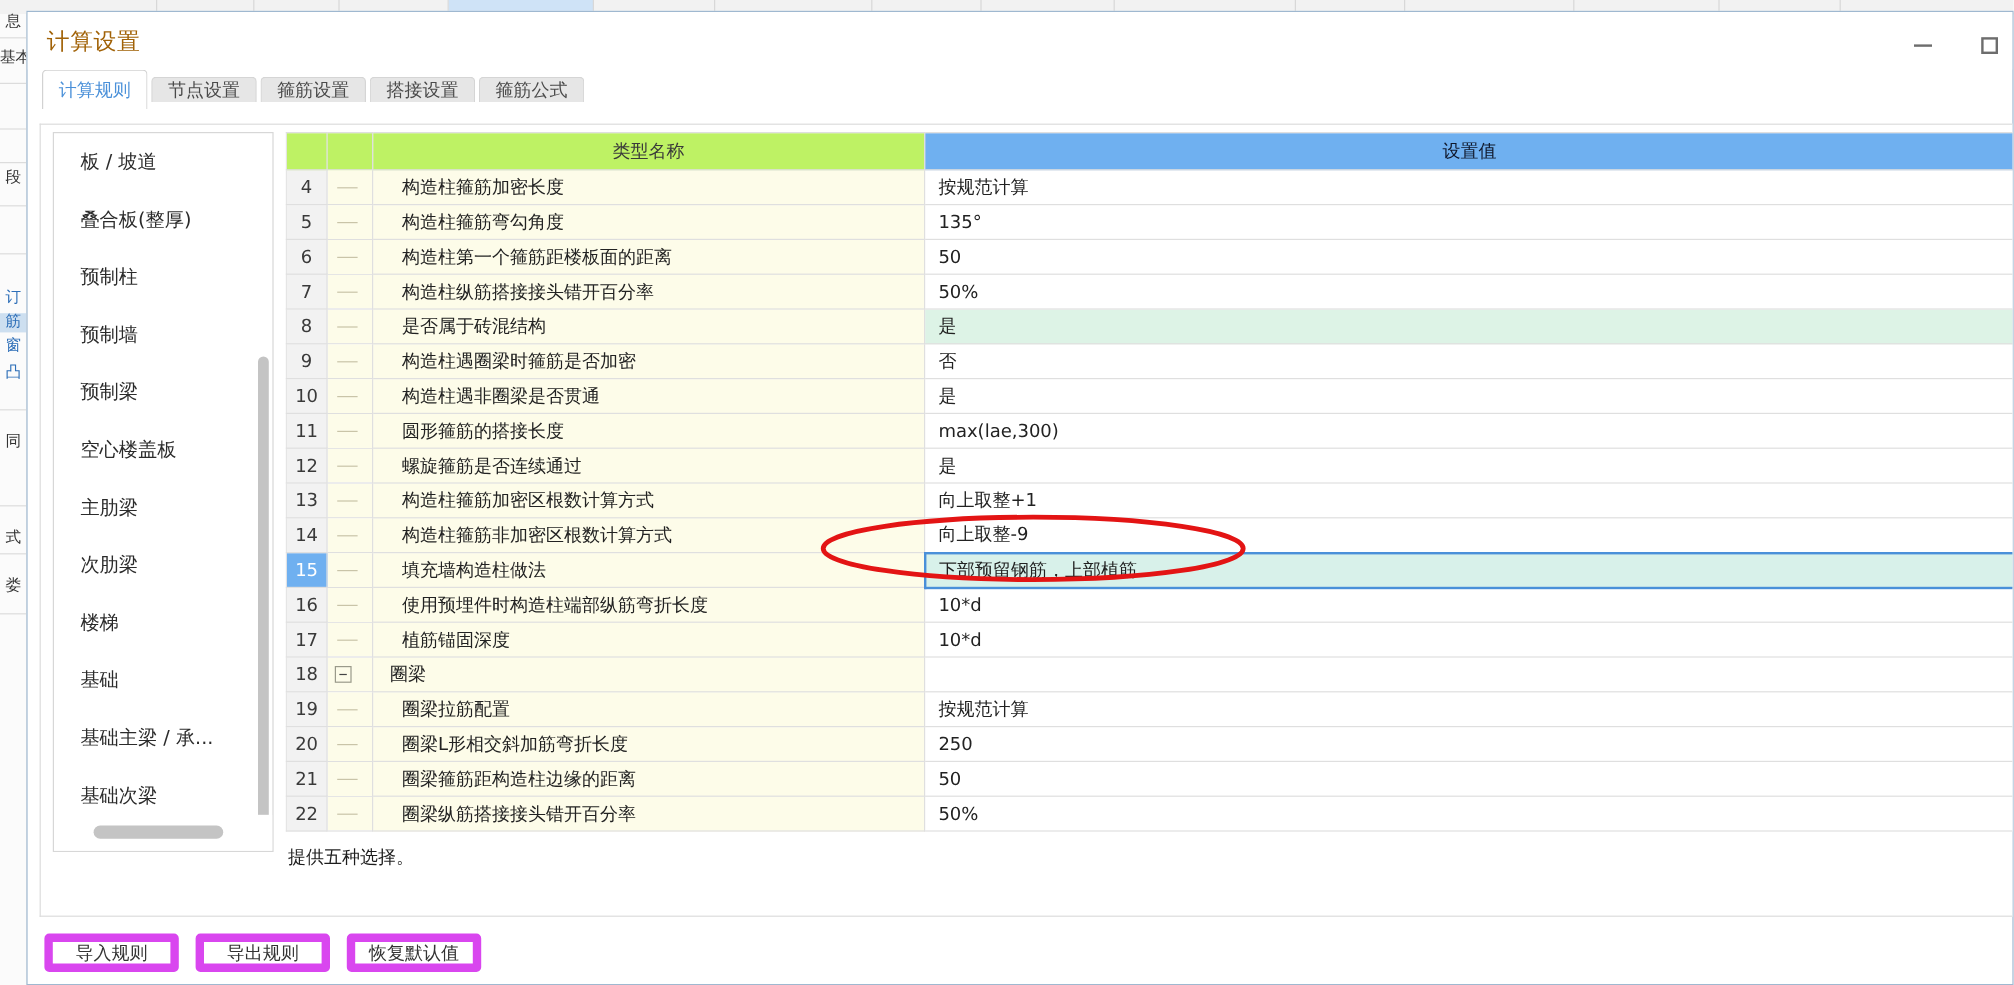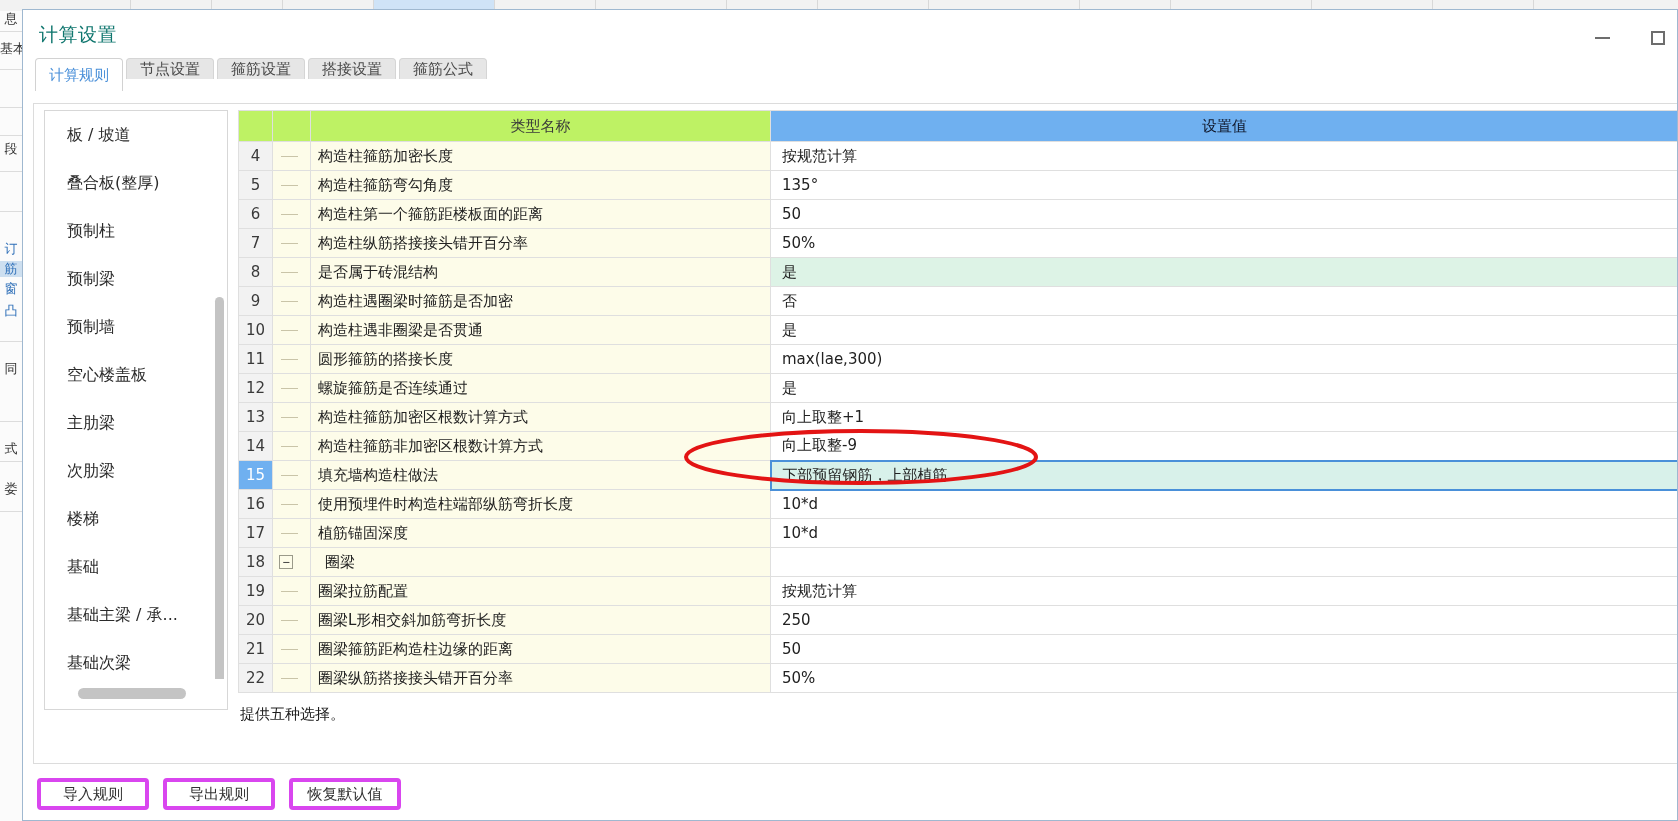--- a/index.html
+++ b/index.html
@@ -78,21 +78,21 @@
   }
   .dlg-titlebar {
     position: relative;
     height: 48px;
     background: #ffffff;
   }
   .dlg-title {
     position: absolute;
     left: 16px; top: 12px;
     font-size: 19px;
-    color: #0f766e;
+    color: #a16207;
     letter-spacing: .5px;
   }
   .win-btns {
     position: absolute;
     right: 4px; top: 16px;
     display: flex;
     align-items: center;
     gap: 26px;
   }
   .win-btn {
@@ -108,21 +108,21 @@
     border: 2px solid #6d6d6d;
     box-sizing: border-box;
   }
 
   
   .tabbar {
     position: relative;
     margin-left: 12px;
     height: 33px;
     display: flex;
-    align-items: flex-start;
+    align-items: center;
     gap: 3px;
   }
   .tab {
     height: 21px;
     padding: 0 13px;
     display: flex;
     align-items: center;
     font-size: 15px;
     color: #4a4a4a;
     background: #e6e6e6;
@@ -255,21 +255,21 @@
     background: #6fb0f0;
     color: #ffffff;
   }
   td.cell-tree {
     background: #fdfce9;
     position: relative;
   }
   td.cell-name {
     background: #fdfce9;
     color: #222;
-    padding-left: 7px;
+    padding-left: 24px;
   }
   tr.sel-row td.cell-tree,
   tr.sel-row td.cell-name {
     background: #fdfce9;
   }
   td.cell-value {
     background: #ffffff;
     color: #222;
     padding-left: 11px;
   }
@@ -324,21 +324,21 @@
     display: flex;
     align-items: center;
     gap: 14px;
     padding-left: 4px;
     box-sizing: border-box;
   }
   .foot-btn {
     width: 112px;
     height: 32px;
     background: #ffffff;
-    border: 4px solid #d946ef;
+    border: 7px solid #d946ef;
     border-radius: 4px;
     font-size: 15px;
     color: #333;
     display: flex;
     align-items: center;
     justify-content: center;
     cursor: default;
     box-sizing: border-box;
   }
 
@@ -438,24 +438,24 @@
             <div class="side-item">
               <span>板 / 坡道</span>
             </div>
             <div class="side-item">
               <span>叠合板(整厚)</span>
             </div>
             <div class="side-item">
               <span>预制柱</span>
             </div>
             <div class="side-item">
+              <span>预制墙</span>
+            </div>
+            <div class="side-item">
               <span>预制梁</span>
-            </div>
-            <div class="side-item">
-              <span>预制墙</span>
             </div>
             <div class="side-item">
               <span>空心楼盖板</span>
             </div>
             <div class="side-item">
               <span>主肋梁</span>
             </div>
             <div class="side-item">
               <span>次肋梁</span>
             </div>

